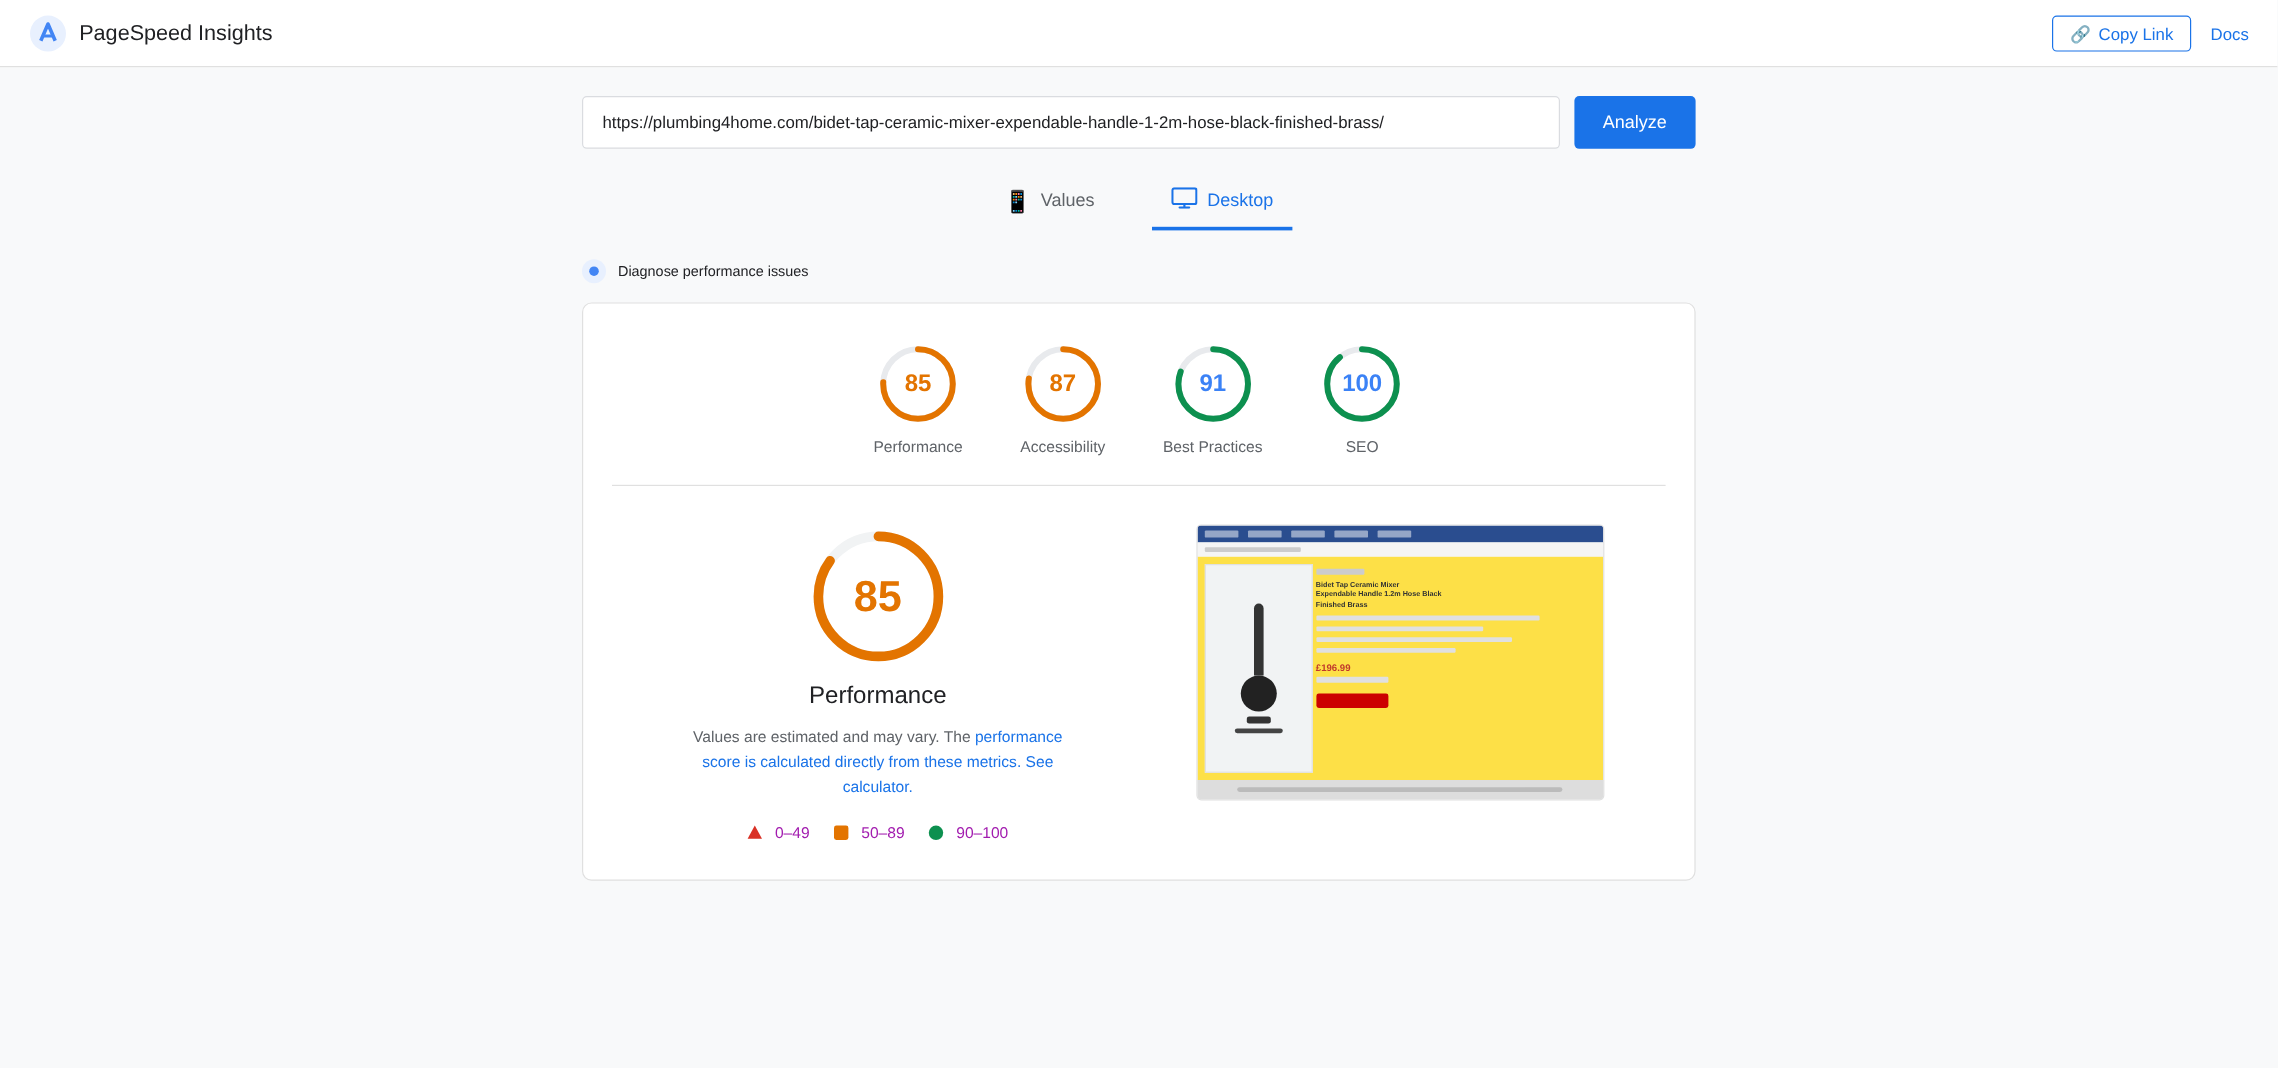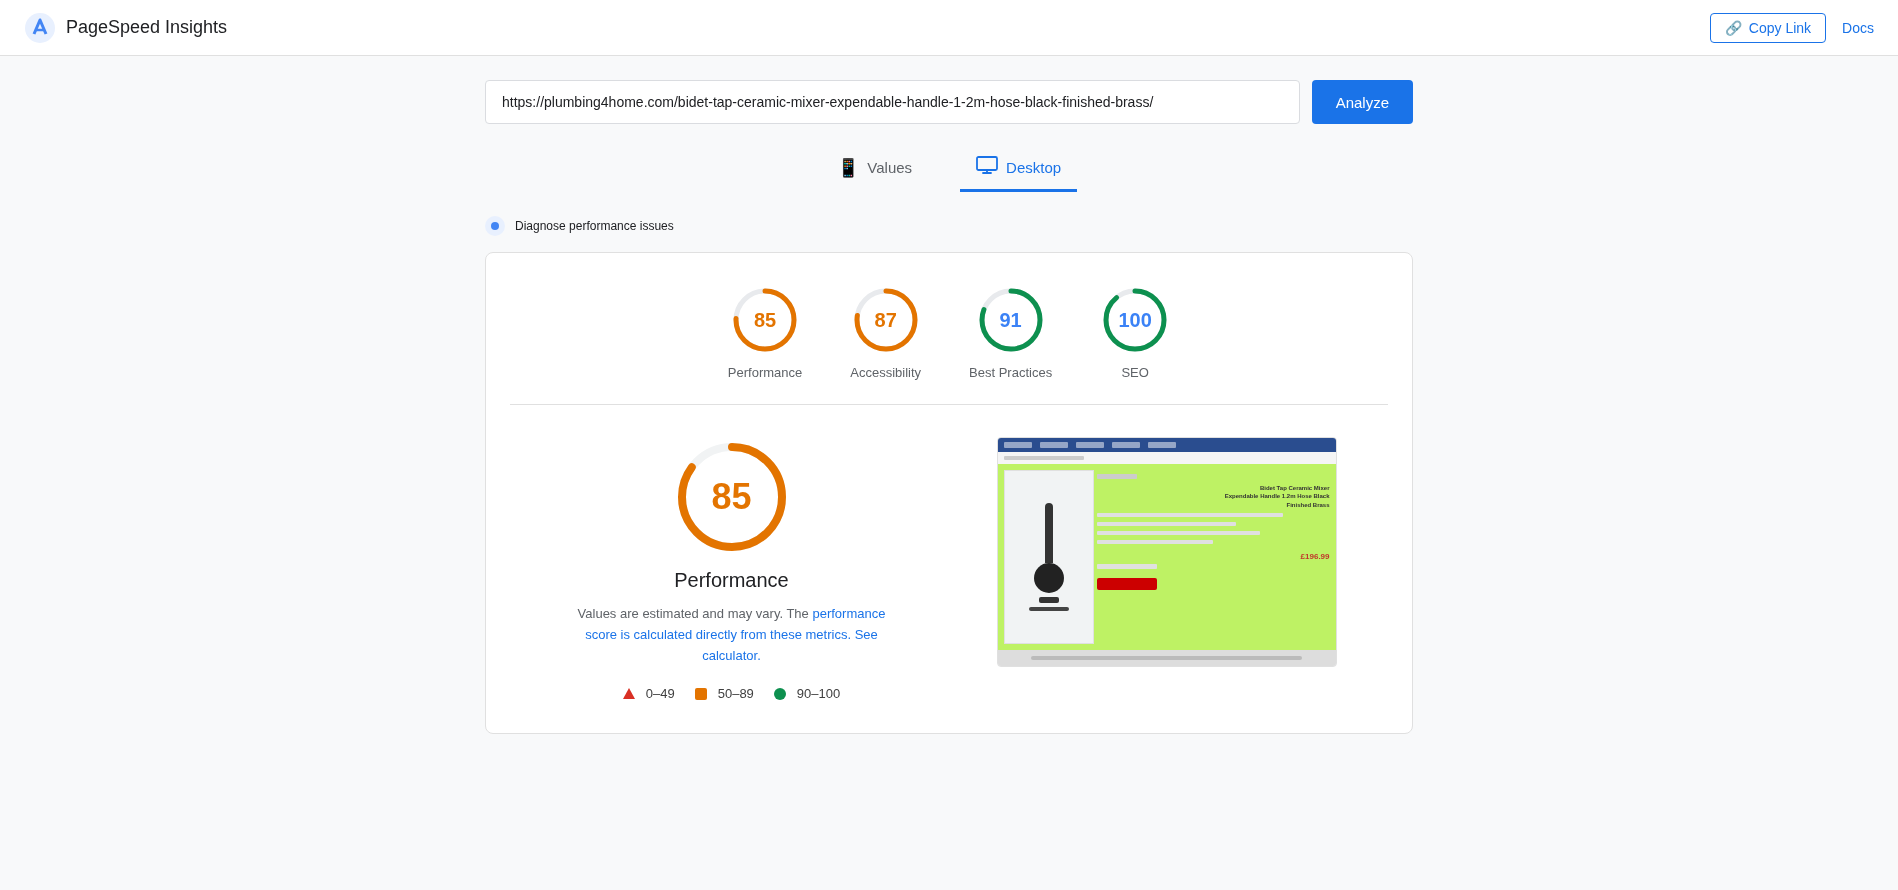--- a/index.html
+++ b/index.html
@@ -241,21 +241,21 @@
       display: flex;
       gap: 20px;
       align-items: center;
       margin-top: 8px;
     }
     .legend-item {
       display: flex;
       align-items: center;
       gap: 11px;
       font-size: 13px;
-      color: #404040;
+      color: #a21caf;
     }
     .legend-dot {
       width: 12px;
       height: 12px;
       border-radius: 2px;
     }
     .legend-triangle {
       width: 0;
       height: 0;
       border-left: 6px solid transparent;
@@ -321,25 +321,24 @@
       gap: 8px;
     }
     .ss-nav-item {
       width: 28px;
       height: 6px;
       background: rgba(255,255,255,0.5);
       border-radius: 1px;
     }
     .ss-body {
       flex: 1;
-      background: #bef264;
+      background: #fde047;
       display: flex;
       padding: 6px;
       gap: 3px;
-      text-align: right;
     }
     .ss-product-img {
       width: 90px;
       background: #f1f3f4;
       border: 1px solid #e0e0e0;
       display: flex;
       align-items: center;
       justify-content: center;
     }
     .ss-product-info {

